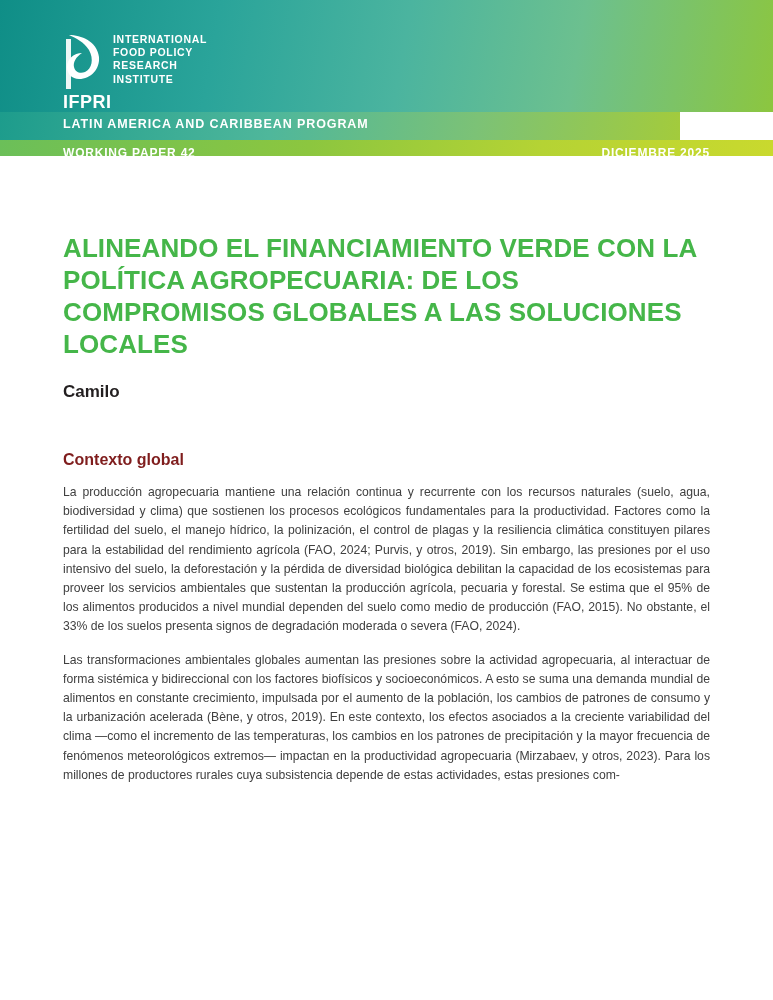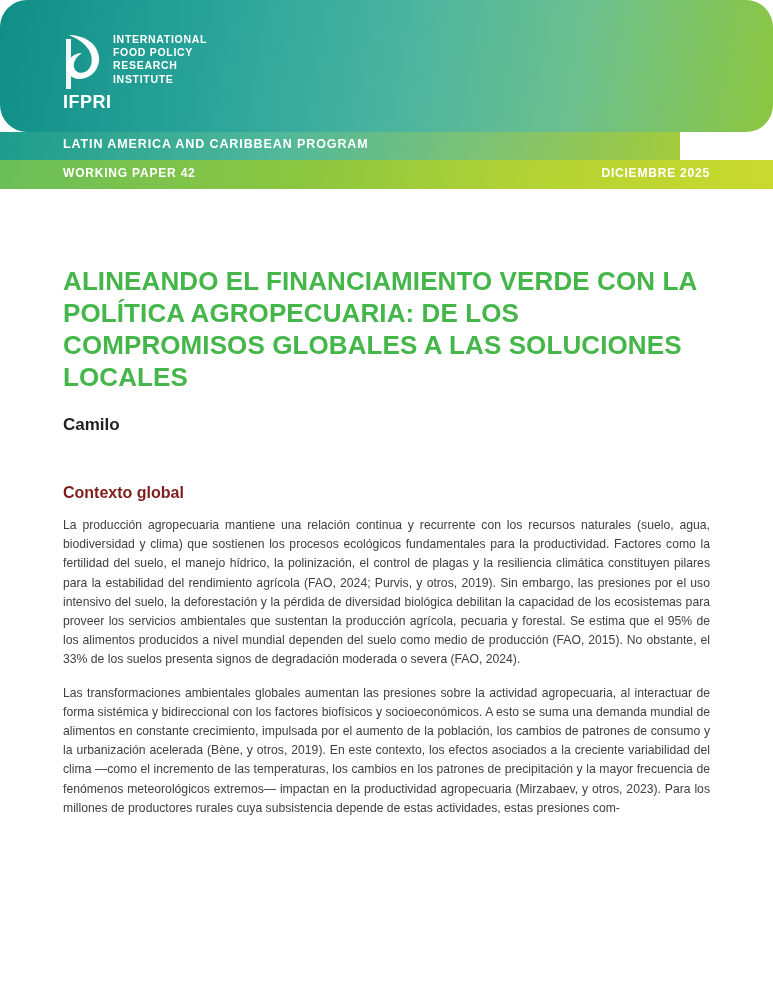--- a/index.html
+++ b/index.html
@@ -12,23 +12,22 @@
     background: #ffffff;
     font-family: "Liberation Sans", sans-serif;
     color: #231f20;
     overflow: hidden;
   }
 
   
   .header-band {
     position: relative;
     width: 773px;
-    height: 132px;
+    height: 112px;
     background: linear-gradient(100deg, #0f8e87 0%, #2aa49a 28%, #4bb49f 52%, #6cc08f 74%, #8cc63f 100%);
-    border-radius: 27px;
   }
   .logo-wrap {
     position: absolute;
     left: 63px;
     top: 33px;
     display: flex;
     align-items: flex-start;
   }
   .logo-mark {
     width: 40px;
@@ -68,21 +67,21 @@
     color: #ffffff;
     font-size: 12.5px;
     font-weight: bold;
     letter-spacing: 0.9px;
   }
 
   
   .wp-bar {
     position: relative;
     width: 773px;
-    height: 29px;
+    height: 16px;
     background: linear-gradient(100deg, #6bbf59 0%, #8cc63f 40%, #b5d334 70%, #c9d92e 100%);
   }
   .wp-bar .wp-left {
     position: absolute;
     left: 63px;
     top: 6px;
     color: #ffffff;
     font-size: 12px;
     font-weight: bold;
     letter-spacing: 0.8px;

